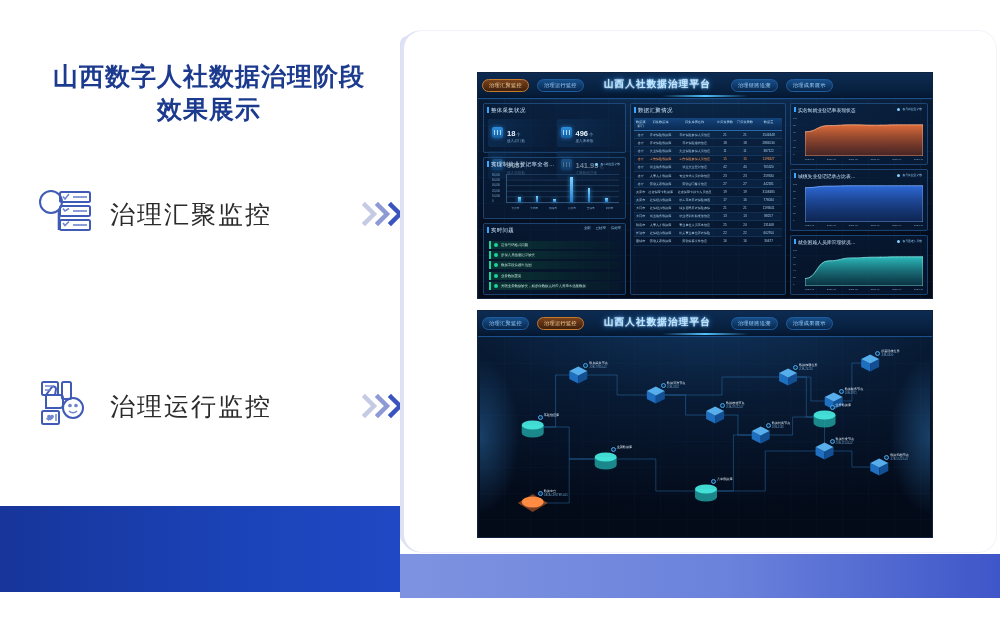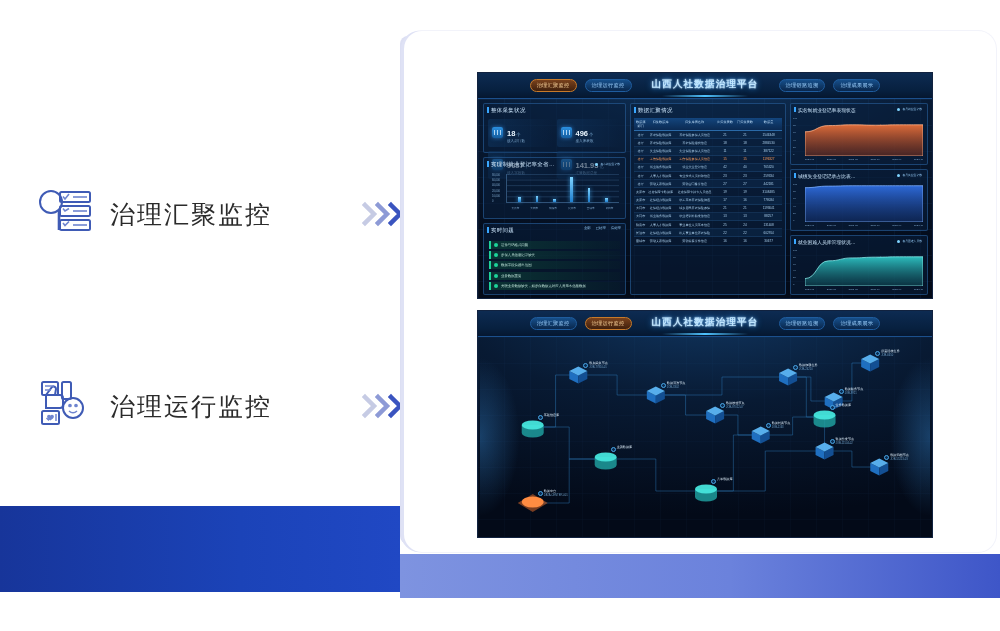--- a/index.html
+++ b/index.html
@@ -73,21 +73,21 @@
       linear-gradient(rgba(70,140,220,.25) 1px, transparent 1px),
       linear-gradient(90deg, rgba(70,140,220,.25) 1px, transparent 1px);
     background-size:26px 26px;
   }
 
   
   .dash-head{
     position:absolute; left:0; top:0; width:100%; height:26px;
     background:linear-gradient(180deg,#0d2b52 0%,#07203f 70%,#051730 100%);
     border-bottom:1px solid #1b4f8c;
-    display:flex; align-items:center; justify-content:center; gap:0px;
+    display:flex; align-items:center; gap:0px;
   }
   .dash-title{
     font-size:9.5px; font-weight:bold; color:#bfe6ff; letter-spacing:1.2px;
     text-shadow:0 0 6px #2e9bff, 0 0 2px #fff;
     padding:0 16px; position:relative; top:-1px;
   }
   .nav-pill{
     font-size:5.2px; color:#9fd2ff; letter-spacing:.3px;
     padding:2px 6px; margin:0 4px;
     background:linear-gradient(180deg, rgba(24,86,150,.85), rgba(10,40,78,.9));
@@ -205,20 +205,22 @@
 </style>
 </head>
 <body>
 
 <div class="band-blue-bottom"></div>
 <div class="band-blue-right"></div>
 
 <div class="left-col">
 
   <div class="title">
+    <span>山西数字人社数据治理阶段</span>
+    <span class="ln2">效果展示</span>
   </div>
 
   <div class="feature f1">
     <span class="feat-icon">
       <svg viewBox="0 0 60 52" width="60" height="52">
         <g fill="none" stroke="#3f5bb5" stroke-width="2">
           <circle cx="15" cy="16" r="11"></circle>
           <line x1="23" y1="25" x2="23" y2="44" stroke-width="2.6"></line>
           <rect x="24" y="6" width="30" height="10" rx="1.5"></rect>
           <rect x="24" y="20" width="30" height="10" rx="1.5"></rect>

